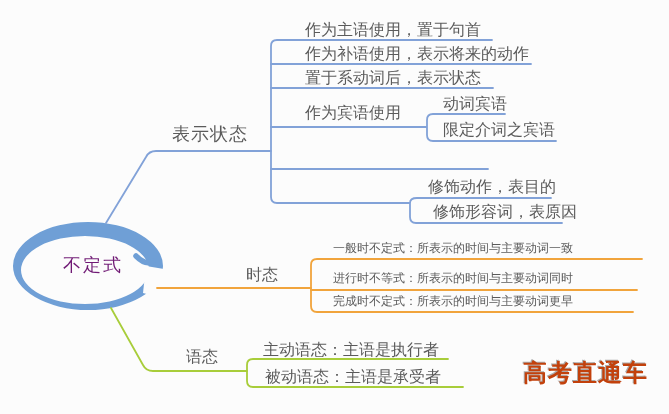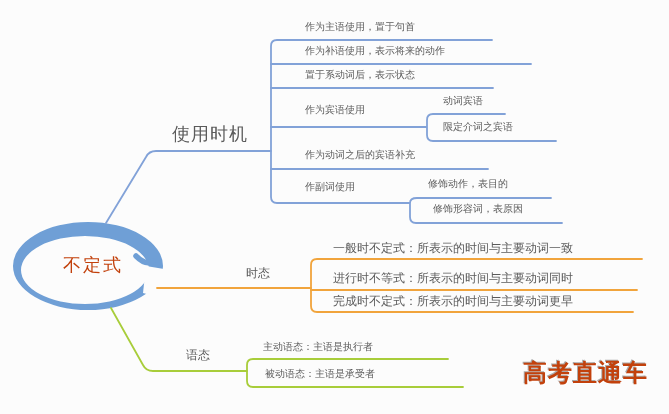--- a/index.html
+++ b/index.html
@@ -4,25 +4,25 @@
 <style>
   html,body{margin:0;padding:0;}
   body{background:#e9e9e9;font-family:"Liberation Serif","DejaVu Serif",serif;}
   .stage{
     position:relative;width:669px;height:414px;background:#fcfcfc;
     overflow:hidden;margin:0 auto;
   }
   .stage svg{position:absolute;left:0;top:0;}
   .lbl{
     position:absolute;white-space:nowrap;color:#5b5b5b;
-    font-size:10px;line-height:1.05;letter-spacing:0px;
+    font-size:16px;line-height:1.05;letter-spacing:0px;
   }
-  .lbl-branch{font-size:12px;}
+  .lbl-branch{font-size:16px;}
   .lbl-main{font-size:18px;letter-spacing:1px;}
-  .lbl-root{font-size:18px;color:#c2410c;letter-spacing:2px;}
+  .lbl-root{font-size:18px;color:#701a75;letter-spacing:2px;}
   .lbl-sm{font-size:12px;}
   .watermark{
     position:absolute;left:523px;top:357px;font-size:24px;font-weight:bold;
     font-family:"Liberation Sans","DejaVu Sans",sans-serif;
     color:#c2410c;letter-spacing:1px;
     text-shadow:-1px -1px 0 #ababab, 1px 1px 1px #ffffff;
   }
 </style>
 </head>
 <body>
@@ -56,29 +56,27 @@
     </g>
 
     <g fill="none" stroke-width="1.8" stroke-linecap="round">
       <path d="M111,308 L143,365 Q146,371 153,371 L247,371" stroke="#a8cd3a"></path>
       <path d="M448,359 L253,359 Q247,359 247,365 L247,381 Q247,387 253,387 L463,387" stroke="#a8cd3a"></path>
     </g>
   </svg>
 
   <div class="lbl lbl-root" style="left:63px;top:256px;">不定式</div>
 
-  <div class="lbl lbl-main" style="left:172px;top:125px;">使用时机</div>
+  <div class="lbl lbl-main" style="left:172px;top:125px;">表示状态</div>
   <div class="lbl" style="left:305px;top:22px;">作为主语使用，置于句首</div>
   <div class="lbl" style="left:305px;top:70px;">置于系动词后，表示状态</div>
   <div class="lbl" style="left:305px;top:46px;">作为补语使用，表示将来的动作</div>
   <div class="lbl" style="left:305px;top:105px;">作为宾语使用</div>
   <div class="lbl" style="left:443px;top:96px;">动词宾语</div>
   <div class="lbl" style="left:443px;top:122px;">限定介词之宾语</div>
-  <div class="lbl" style="left:305px;top:150px;">作为动词之后的宾语补充</div>
-  <div class="lbl" style="left:305px;top:182px;">作副词使用</div>
   <div class="lbl" style="left:428px;top:179px;">修饰动作，表目的</div>
   <div class="lbl" style="left:433px;top:204px;">修饰形容词，表原因</div>
 
   <div class="lbl lbl-branch" style="left:246px;top:267px;">时态</div>
   <div class="lbl lbl-sm" style="left:333px;top:242px;">一般时不定式：所表示的时间与主要动词一致</div>
   <div class="lbl lbl-sm" style="left:333px;top:272px;">进行时不等式：所表示的时间与主要动词同时</div>
   <div class="lbl lbl-sm" style="left:333px;top:295px;">完成时不定式：所表示的时间与主要动词更早</div>
 
   <div class="lbl lbl-branch" style="left:186px;top:349px;">语态</div>
   <div class="lbl" style="left:263px;top:342px;">主动语态：主语是执行者</div>

